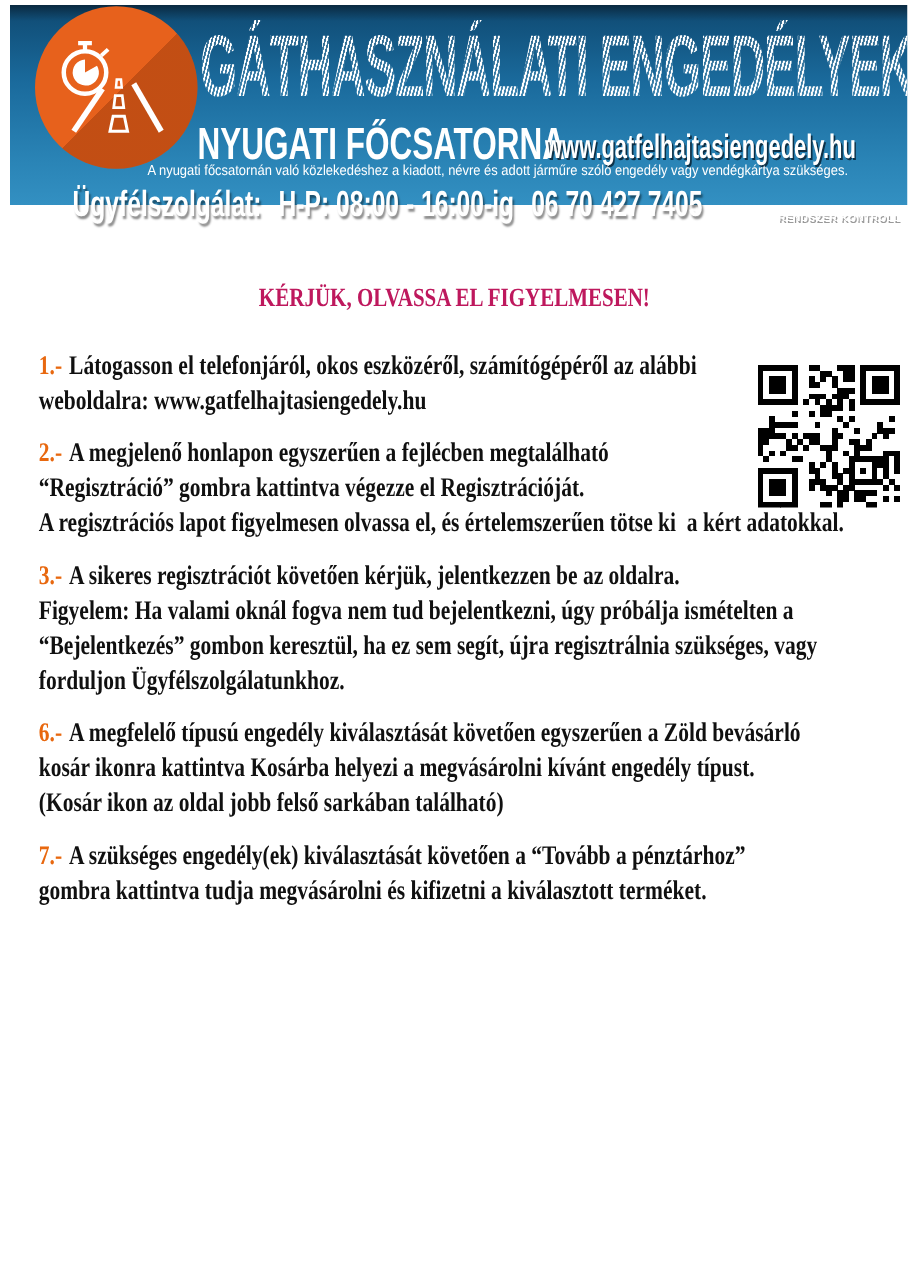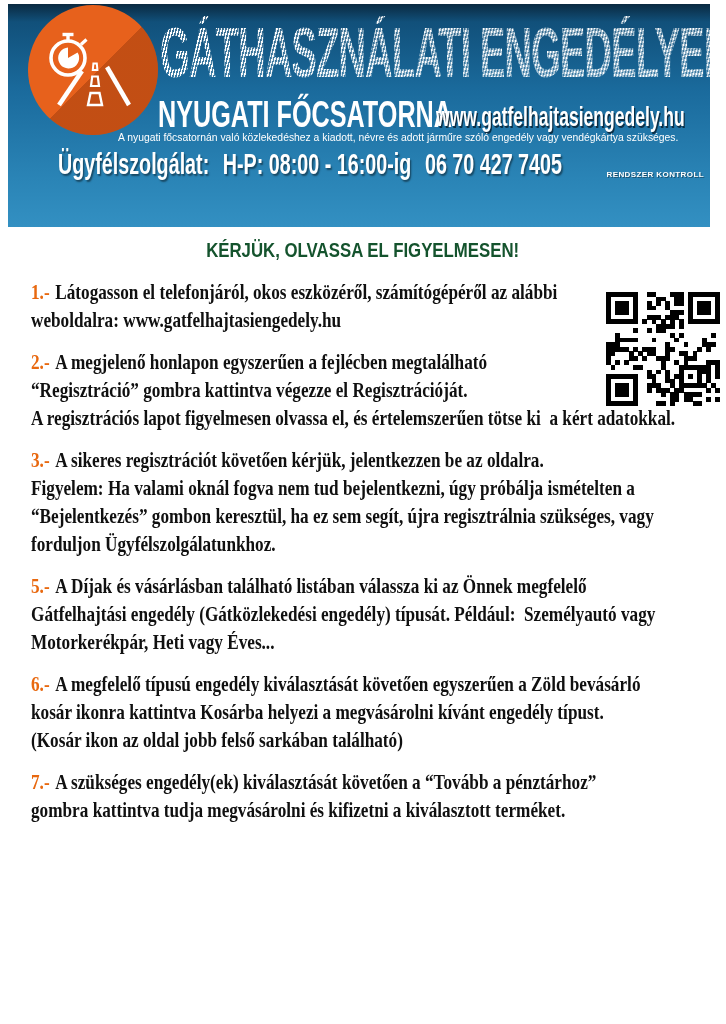--- a/index.html
+++ b/index.html
@@ -1,20 +1,20 @@
 <!DOCTYPE html>
 <html><head>
 <meta charset="utf-8">
 <style>
   html,body{margin:0;padding:0;}
   body{width:726px;height:1024px;background:#fff;font-family:"Liberation Serif",serif;overflow:hidden;}
   .page{position:relative;width:726px;height:1024px;background:#fff;}
 
   
-  .header{position:absolute;left:8px;top:4px;right:16px;height:223px;
+  .header{position:absolute;left:8px;top:4px;right:0;height:160px;
     background:linear-gradient(180deg,#0a2940 0%,#11507a 8%,#1a6a9c 38%,#2a84b6 78%,#3390c2 100%);}
   .logo{position:absolute;left:20px;top:1px;width:130px;height:130px;border-radius:50%;
     background:#e7611c;}
   .logo .shade{position:absolute;inset:0;border-radius:50%;
     background:linear-gradient(135deg,rgba(0,0,0,0) 52%,rgba(110,35,0,0.30) 52%);}
   .logo svg{position:absolute;inset:0;}
 
   .hatch-title{position:absolute;left:152px;top:12px;white-space:nowrap;
     font-family:"Liberation Sans",sans-serif;font-weight:bold;font-size:70px;line-height:74px;
     letter-spacing:-2px;transform:scaleX(0.55);transform-origin:left top;color:#fff;}
@@ -39,22 +39,22 @@
     transform:scaleX(0.68);transform-origin:left top;}
   .watermark{position:absolute;right:6px;top:166px;white-space:nowrap;
     font-family:"Liberation Sans",sans-serif;font-weight:bold;font-size:8px;letter-spacing:.4px;
     color:#fff;text-shadow:1px 1px 0 rgba(0,0,0,0.4);}
 
   
   .main-title{position:absolute;top:188px;left:0;width:100%;text-align:center;
     font-family:"Liberation Sans",sans-serif;font-weight:bold;color:#000;}
   .main-title span{display:inline-block;font-size:46px;line-height:52px;letter-spacing:-1px;
     transform:scaleX(0.78);white-space:nowrap;}
-  .main-subtitle{position:absolute;top:238px;left:0;width:100%;text-align:center;
-    font-family:Liberation Sans, sans-serif;font-weight:bold;color:#14532d;}
+  .main-subtitle{position:absolute;top:226px;left:0;width:100%;text-align:center;
+    font-family:Liberation Serif, serif;font-weight:bold;color:#be185d;}
   .main-subtitle span{display:inline-block;font-size:21px;line-height:24px;
     transform:scaleX(0.80);white-space:nowrap;}
 
   .items{position:absolute;top:278px;left:20px;right:6px;margin-left:11px;}
   .item{margin-bottom:14px;}
   .line{white-space:pre;font-weight:bold;font-size:21.5px;line-height:28px;color:#101010;
     transform-origin:left 50%;}
   .num{color:#e8680f;padding-right:7px;}
 
   .qr{position:absolute;right:4px;top:292px;width:118px;height:114px;}
@@ -116,25 +116,20 @@
       <div class="item">
         <div class="line" style="transform: scaleX(0.8);"><span class="num">2.-</span>A megjelenő honlapon egyszerűen a fejlécben megtalálható</div>
         <div class="line" style="transform: scaleX(0.8);">“Regisztráció” gombra kattintva végezze el Regisztrációját.</div>
         <div class="line" style="transform: scaleX(0.8);">A regisztrációs lapot figyelmesen olvassa el, és értelemszerűen tötse ki  a kért adatokkal.</div>
       </div>
       <div class="item">
         <div class="line" style="transform: scaleX(0.8);"><span class="num">3.-</span>A sikeres regisztrációt követően kérjük, jelentkezzen be az oldalra.</div>
         <div class="line" style="transform: scaleX(0.8);">Figyelem: Ha valami oknál fogva nem tud bejelentkezni, úgy próbálja ismételten a</div>
         <div class="line" style="transform: scaleX(0.8);">“Bejelentkezés” gombon keresztül, ha ez sem segít, újra regisztrálnia szükséges, vagy</div>
         <div class="line" style="transform: scaleX(0.8);">forduljon Ügyfélszolgálatunkhoz.</div>
-      </div>
-      <div class="item">
-        <div class="line" style="transform: scaleX(0.8);"><span class="num">5.-</span>A Díjak és vásárlásban található listában válassza ki az Önnek megfelelő</div>
-        <div class="line" style="transform: scaleX(0.8);">Gátfelhajtási engedély (Gátközlekedési engedély) típusát. Például:  Személyautó vagy</div>
-        <div class="line" style="transform: scaleX(0.8);">Motorkerékpár, Heti vagy Éves...</div>
       </div>
       <div class="item">
         <div class="line" style="transform: scaleX(0.8);"><span class="num">6.-</span>A megfelelő típusú engedély kiválasztását követően egyszerűen a Zöld bevásárló</div>
         <div class="line" style="transform: scaleX(0.8);">kosár ikonra kattintva Kosárba helyezi a megvásárolni kívánt engedély típust.</div>
         <div class="line" style="transform: scaleX(0.8);">(Kosár ikon az oldal jobb felső sarkában található)</div>
       </div>
       <div class="item">
         <div class="line" style="transform: scaleX(0.8);"><span class="num">7.-</span>A szükséges engedély(ek) kiválasztását követően a “Tovább a pénztárhoz”</div>
         <div class="line" style="transform: scaleX(0.8);">gombra kattintva tudja megvásárolni és kifizetni a kiválasztott terméket.</div>
       </div>

